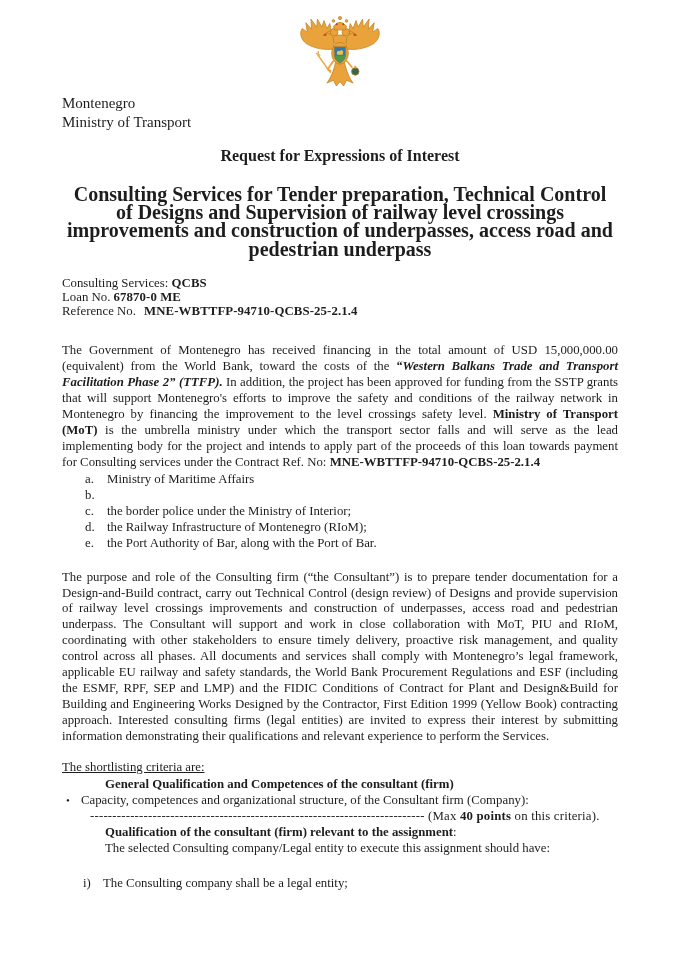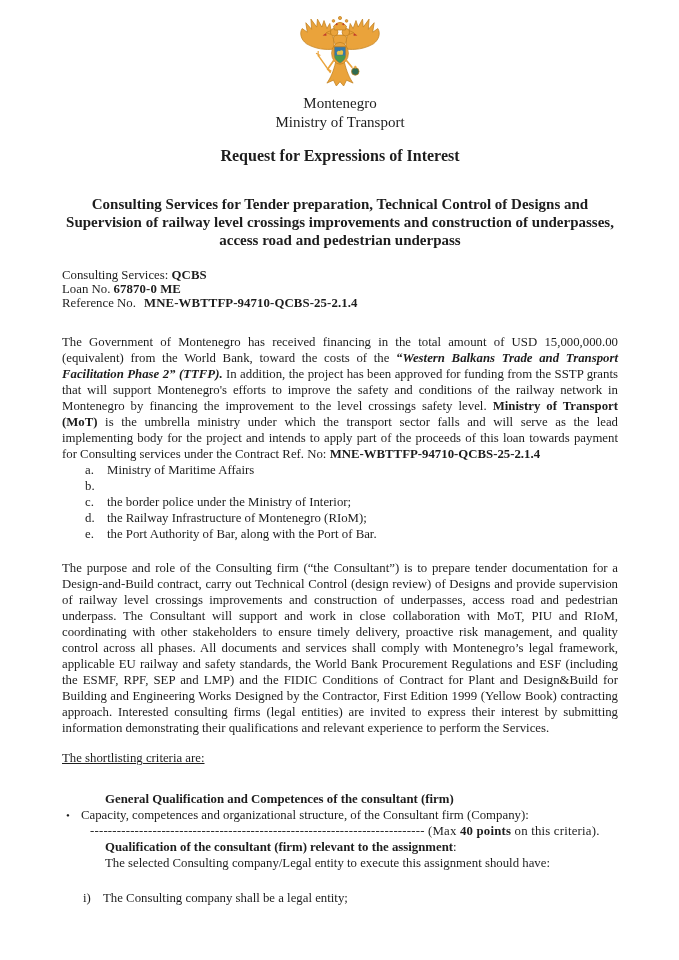--- a/index.html
+++ b/index.html
@@ -10,50 +10,50 @@
     height: 960px;
     margin: 0 auto;
     background: #ffffff;
     color: #1d1d1d;
     font-family: "Liberation Serif", "DejaVu Serif", serif;
     font-size: 12.8px;
     line-height: 15.9px;
     padding: 14px 61px 20px 62px;
     overflow: hidden;
   }
-  .doc-header { text-align: center; }
+  .doc-header { }
   .emblem { display: block; margin: 0 auto; }
   .org-line { font-size: 15px; line-height: 18.5px; }
   .doc-title {
     margin-top: 14px;
     font-size: 16px;
     line-height: 21px;
     font-weight: bold;
     text-align: center;
   }
   .doc-subtitle {
-    margin: 29px auto 0 auto;
+    margin: 19px auto 0 auto;
     max-width: 548px;
-    font-size: 15px;
+    font-size: 20px;
     line-height: 18.2px;
     font-weight: bold;
     text-align: center;
   }
   .meta { margin-top: 18px; }
   .meta-line { line-height: 14.2px; }
   .meta-line b { letter-spacing: 0.1px; }
   .ref-gap { margin-left: 5px; }
   p.body-par { text-align: justify; }
   .mt-par { margin-top: 25px; }
   .benef { margin-left: 23px; }
   .benef-row { display: flex; line-height: 16px; }
   .benef-marker { width: 22px; flex: 0 0 22px; }
   .shortlist { margin-top: 15px; }
   .shortlist span { text-decoration: underline; }
-  .crit { margin-top: 24px; }
+  .crit { margin-top: 0; }
   .crit-head { padding-left: 43px; font-weight: bold; line-height: 16px; }
   .crit-head .colon { font-weight: normal; }
   .bullet-row { display: flex; line-height: 16px; }
   .bullet-glyph { width: 19px; flex: 0 0 19px; padding-left: 4px; font-size: 11px; }
   .dash-row { padding-left: 28px; line-height: 16px; letter-spacing: 0.2px; }
   .crit-intro { padding-left: 43px; line-height: 16px; }
   .item-i { display: flex; margin-top: 19px; padding-left: 21px; line-height: 16px; }
   .item-i .marker { width: 20px; flex: 0 0 20px; }
   b, .b { font-weight: bold; }
 </style>

